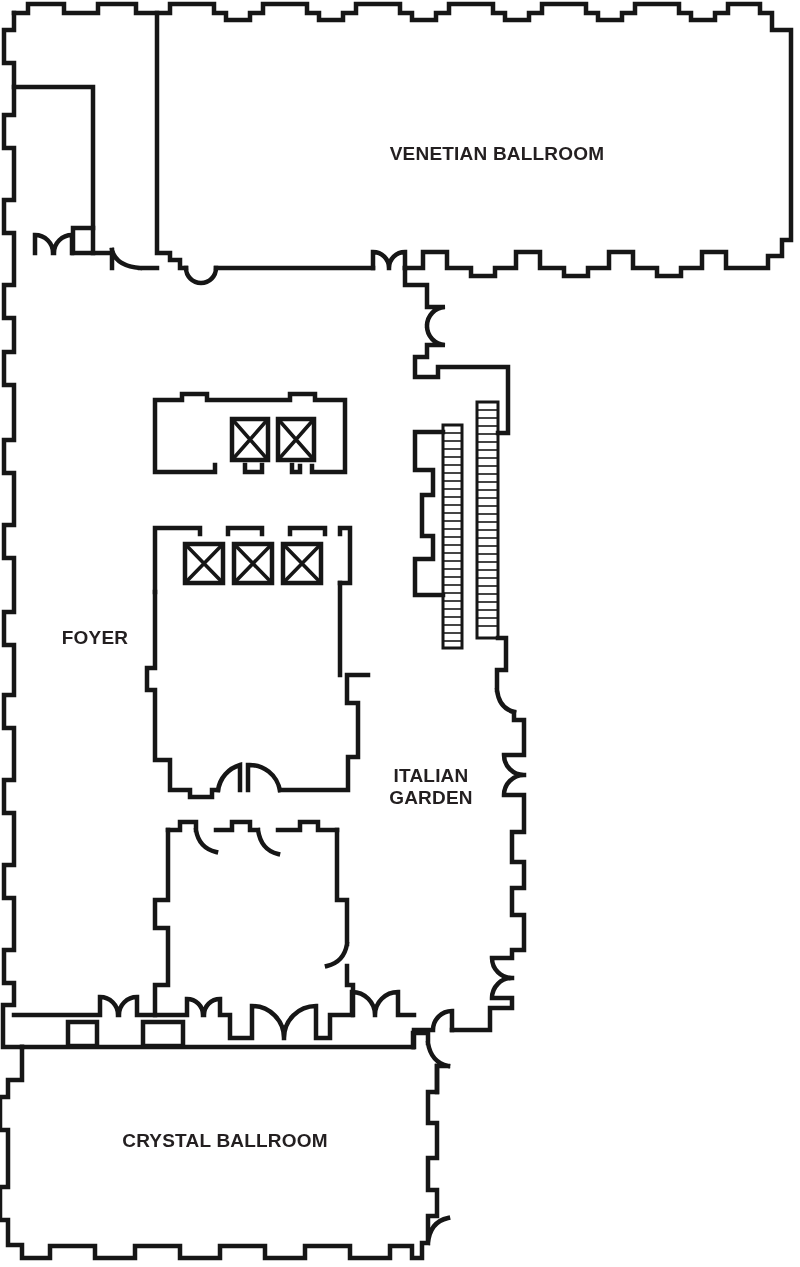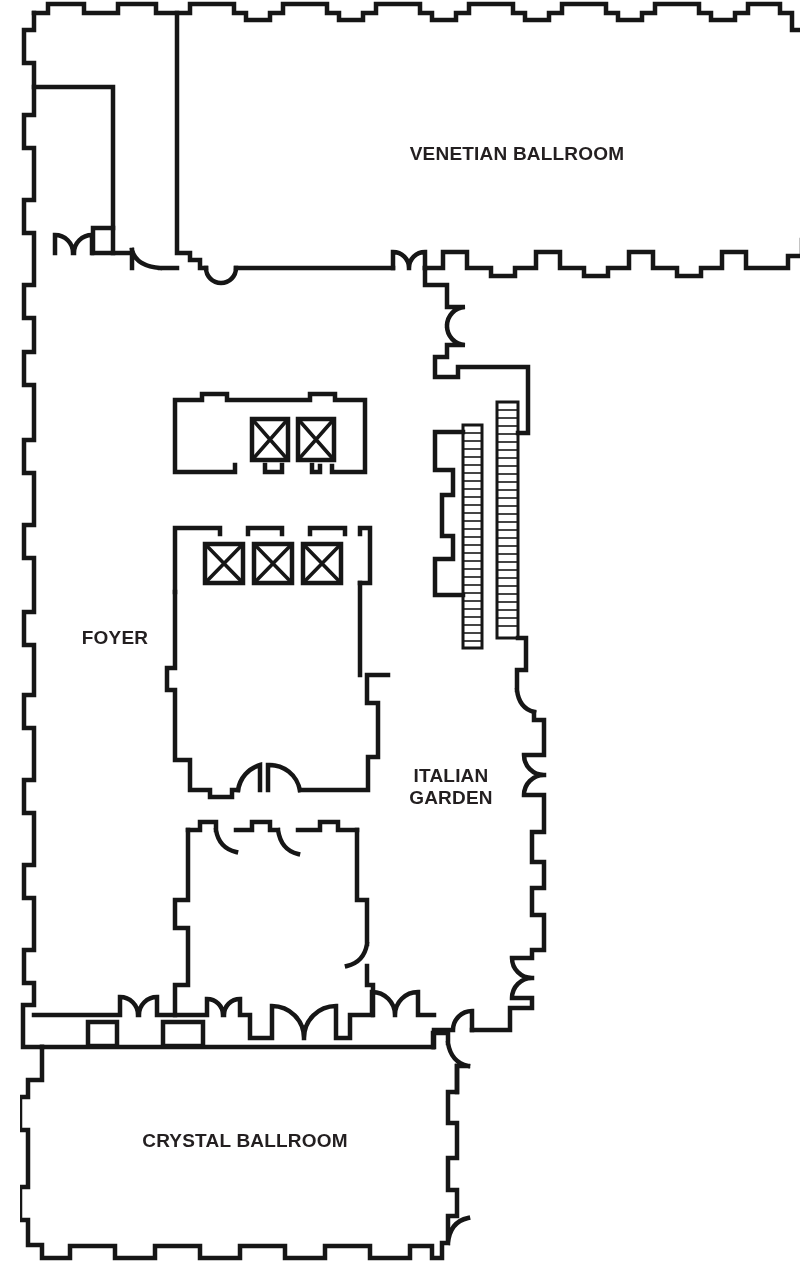--- a/index.html
+++ b/index.html
@@ -1,17 +1,17 @@
 <!DOCTYPE html>
 <html style="--wall: #161616; --label: #231f20; --bg: #ffffff;"><head>
 <meta charset="utf-8">
 <style>
   :root { --wall:#161616; --label:#231f20; --bg:#ffffff; }
   html,body { margin:0; padding:0; background:var(--bg); }
-  .plan-wrap { width:720px; height:1267px; position:relative; background:var(--bg);margin-left:20px; }
+  .plan-wrap { width:720px; height:1267px; position:relative; background:var(--bg); }
   svg { display:block; }
   .wall   { fill:none; stroke:var(--wall); stroke-width:4.5; stroke-linejoin:miter; stroke-linecap:square; }
   .wall-thin { fill:none; stroke:var(--wall); stroke-width:3; }
   .tread  { fill:none; stroke:var(--wall); stroke-width:1.6; }
   .shaft  { fill:none; stroke:var(--wall); stroke-width:4.5; }
   .shaft-x{ fill:none; stroke:var(--wall); stroke-width:3.6; }
   .pier   { fill:none; stroke:var(--wall); stroke-width:4.5; }
   .room-label {
     font-family:"Liberation Sans","DejaVu Sans",sans-serif;
     font-weight:bold; font-size:19px; letter-spacing:0.2px;

